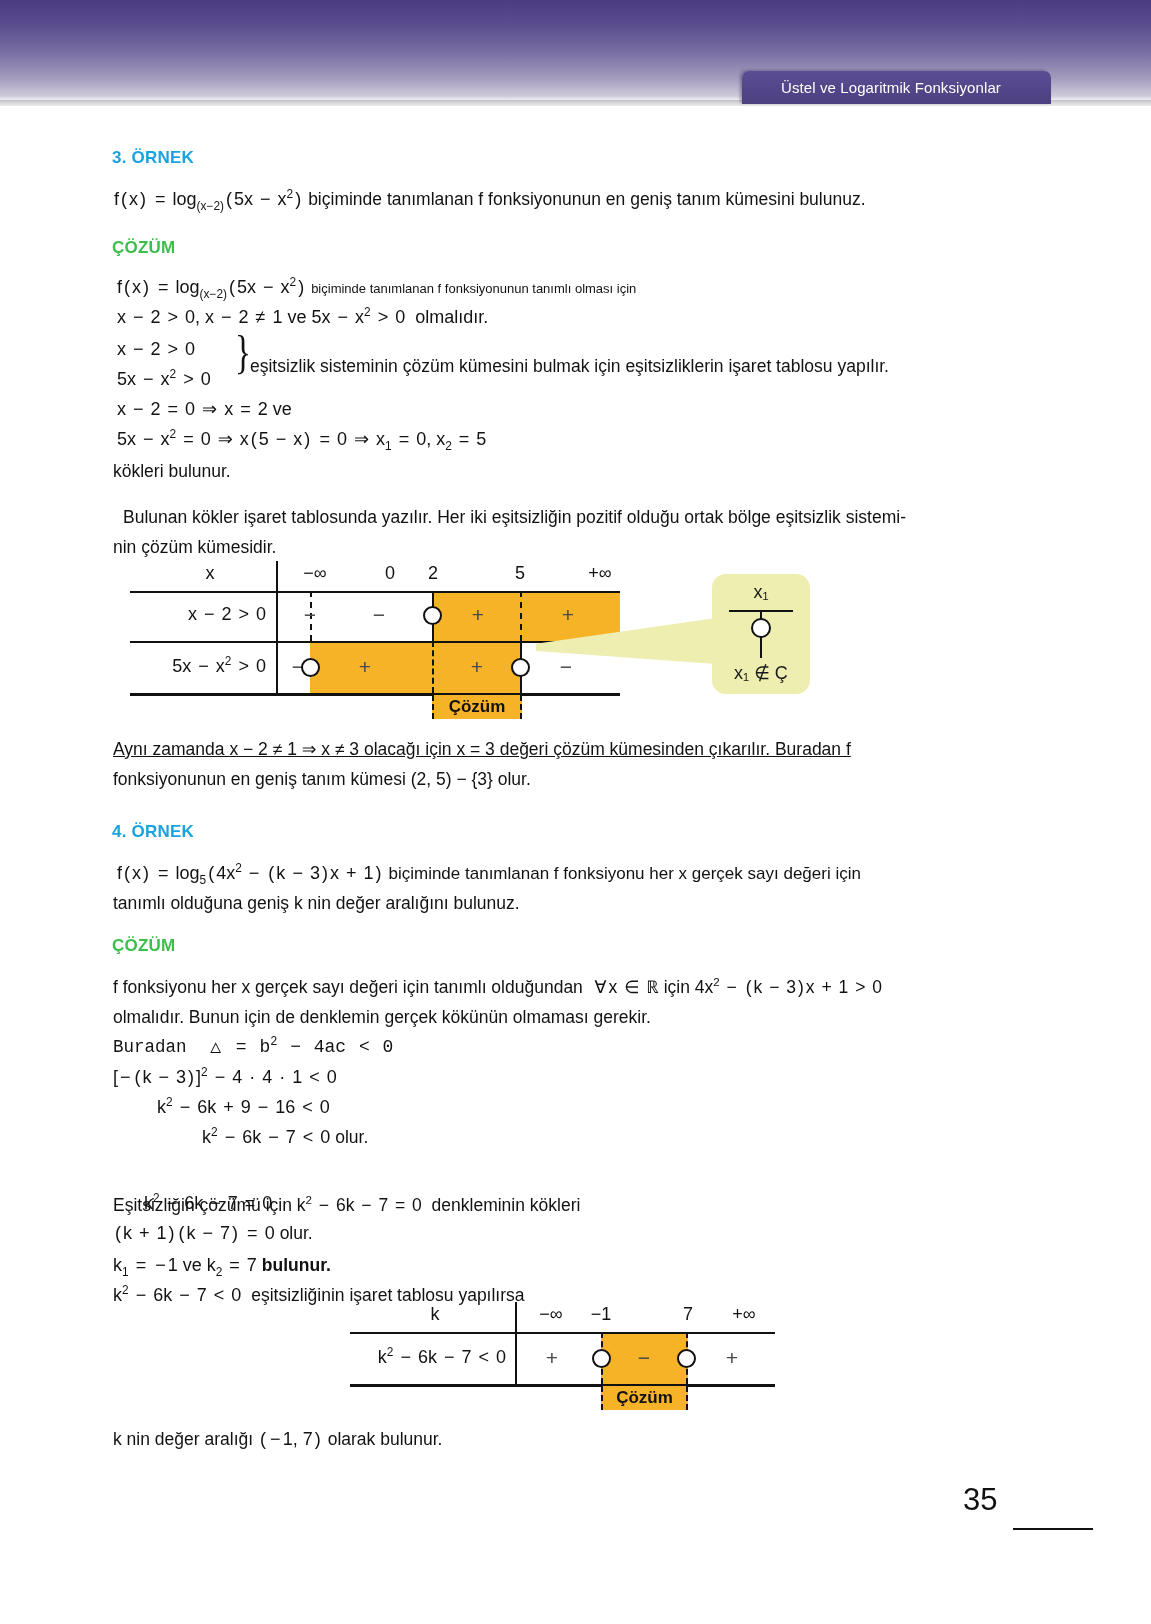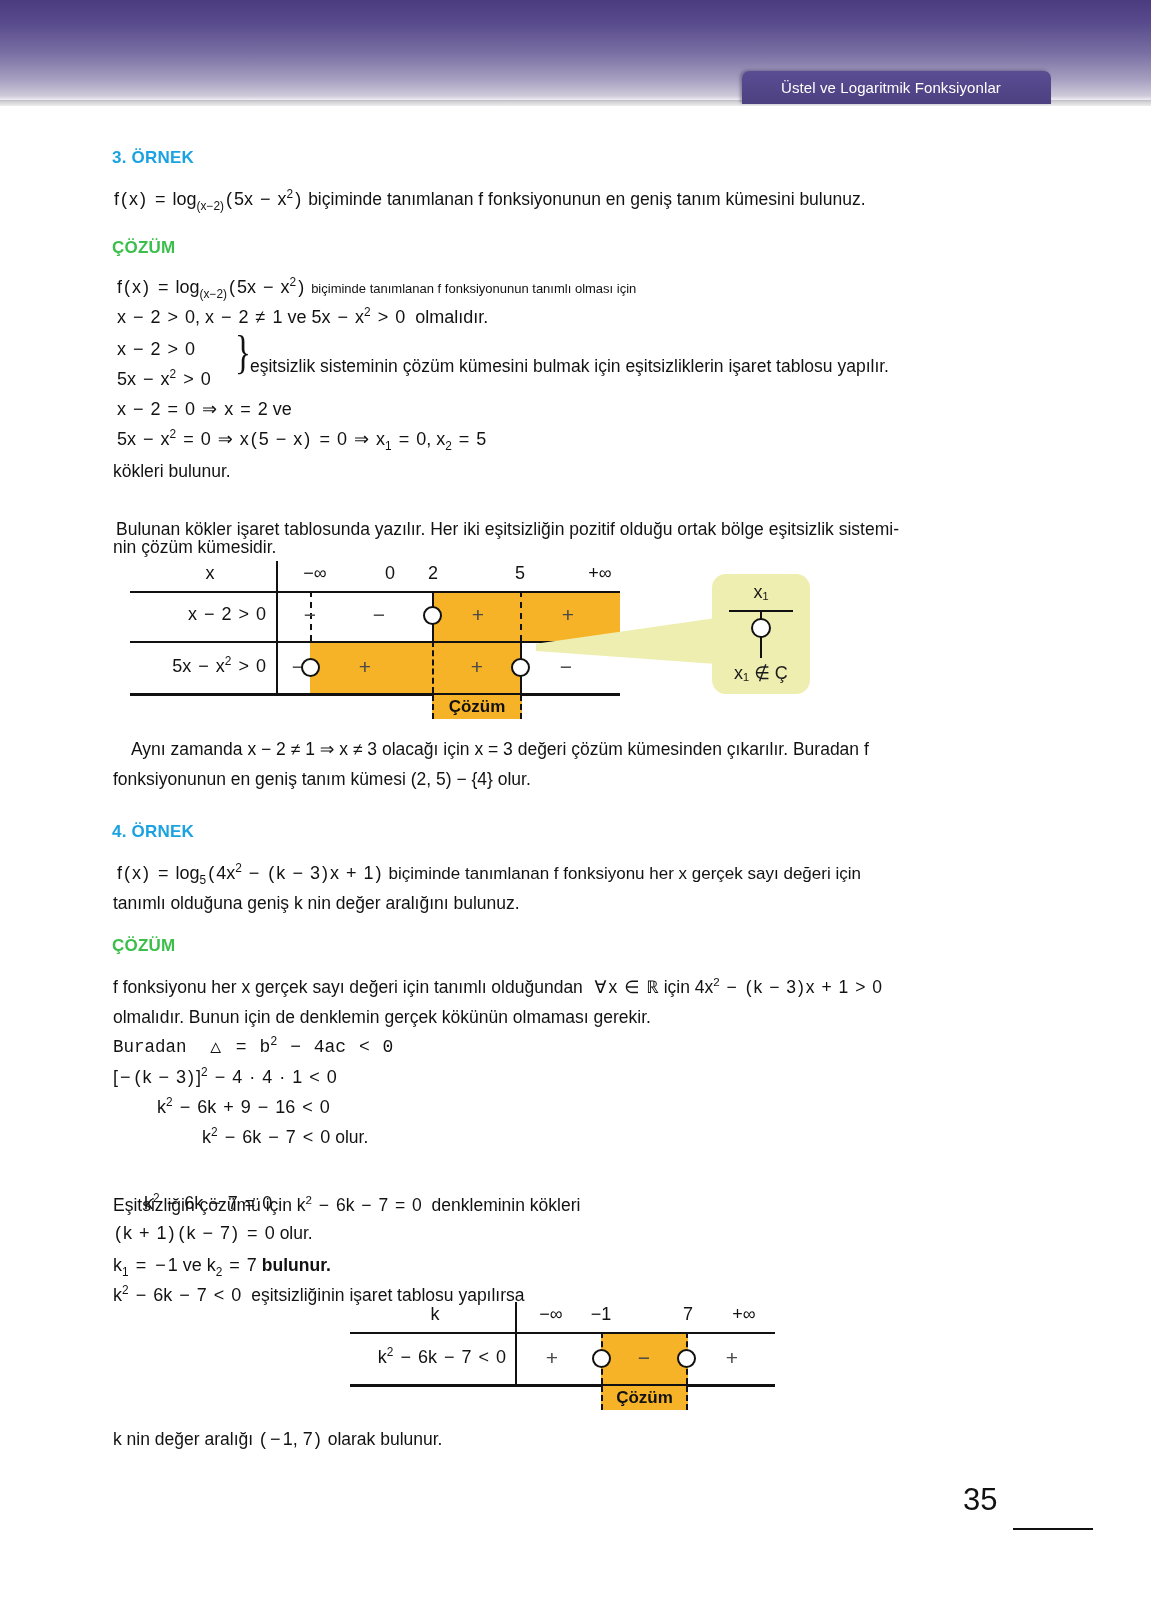--- a/index.html
+++ b/index.html
@@ -137,21 +137,21 @@
   <div class="para" style="left:250px;top:245px;">eşitsizlik sisteminin çözüm kümesini bulmak için eşitsizliklerin işaret tablosu yapılır.</div>
 
   <div class="math" style="left:117px;top:288px;">
     x <span class="op">−</span> 2 <span class="op">=</span> 0 <span class="op">⇒</span> x <span class="op">=</span> 2 ve
   </div>
   <div class="math" style="left:117px;top:318px;">
     5x <span class="op">−</span> x<sup>2</sup> <span class="op">=</span> 0 <span class="op">⇒</span> x<span class="op">(</span>5 <span class="op">−</span> x<span class="op">)</span> <span class="op">=</span> 0 <span class="op">⇒</span> x<sub>1</sub> <span class="op">=</span> 0, x<sub>2</sub> <span class="op">=</span> 5
   </div>
   <div class="para" style="left:113px;top:350px;">kökleri bulunur.</div>
 
-  <div class="para" style="left:116px;top:396px;margin-top:12px;">Bulunan kökler işaret tablosunda yazılır. Her iki eşitsizliğin pozitif olduğu ortak bölge eşitsizlik sistemi-</div>
+  <div class="para" style="left:123px;top:396px;">Bulunan kökler işaret tablosunda yazılır. Her iki eşitsizliğin pozitif olduğu ortak bölge eşitsizlik sistemi-</div>
   <div class="para" style="left:113px;top:426px;">nin çözüm kümesidir.</div>
 
   <div class="tbl1">
 
     <div class="t-fill" style="left:302px;top:30px;width:188px;height:50px;"></div>
 
     <div class="t-fill" style="left:180px;top:80px;width:210px;height:52px;"></div>
 
     <div class="t-label" style="left:0px;top:2px;width:160px;text-align:center;">x</div>
     <div class="t-tick" style="left:150px;top:2px;width:70px;">−∞</div>
@@ -196,22 +196,22 @@
 
   <div class="callout-tail"></div>
   <div class="callout">
     <div class="co-x1">x₁</div>
     <div class="co-bar"></div>
     <div class="co-stem"></div>
     <div class="co-circ"></div>
     <div class="co-bot">x₁ ∉ Ç</div>
   </div>
 
-  <div class="para" style="left:131px;top:628px;">Aynı zamanda  x − 2 ≠ 1 ⇒ x ≠ 3  olacağı için  x = 3  değeri çözüm kümesinden çıkarılır. Buradan f</div>
-  <div class="para" style="left:113px;top:658px;">fonksiyonunun en geniş tanım kümesi (2, 5) − {4} olur.</div>
+  <div class="para" style="left:113px;top:628px;text-decoration:underline;">Aynı zamanda  x − 2 ≠ 1 ⇒ x ≠ 3  olacağı için  x = 3  değeri çözüm kümesinden çıkarılır. Buradan f</div>
+  <div class="para" style="left:113px;top:658px;">fonksiyonunun en geniş tanım kümesi (2, 5) − {3} olur.</div>
 
   <div class="h-ornek" style="left:112px;top:716px;">4. ÖRNEK</div>
 
   <div class="math" style="left:117px;top:752px;">
     <span>f<span class="op">(</span>x<span class="op">)</span> <span class="op">=</span> log<sub>5</sub><span class="op">(</span>4x<sup>2</sup> <span class="op">−</span> <span class="op">(</span>k <span class="op">−</span> 3<span class="op">)</span>x <span class="op">+</span> 1<span class="op">)</span></span>
     <span style="font-size:17px;">biçiminde tanımlanan f fonksiyonu her x gerçek sayı değeri için</span>
   </div>
   <div class="para" style="left:113px;top:782px;">tanımlı olduğuna geniş k nin değer aralığını bulunuz.</div>
 
   <div class="h-cozum" style="left:112px;top:830px;">ÇÖZÜM</div>

